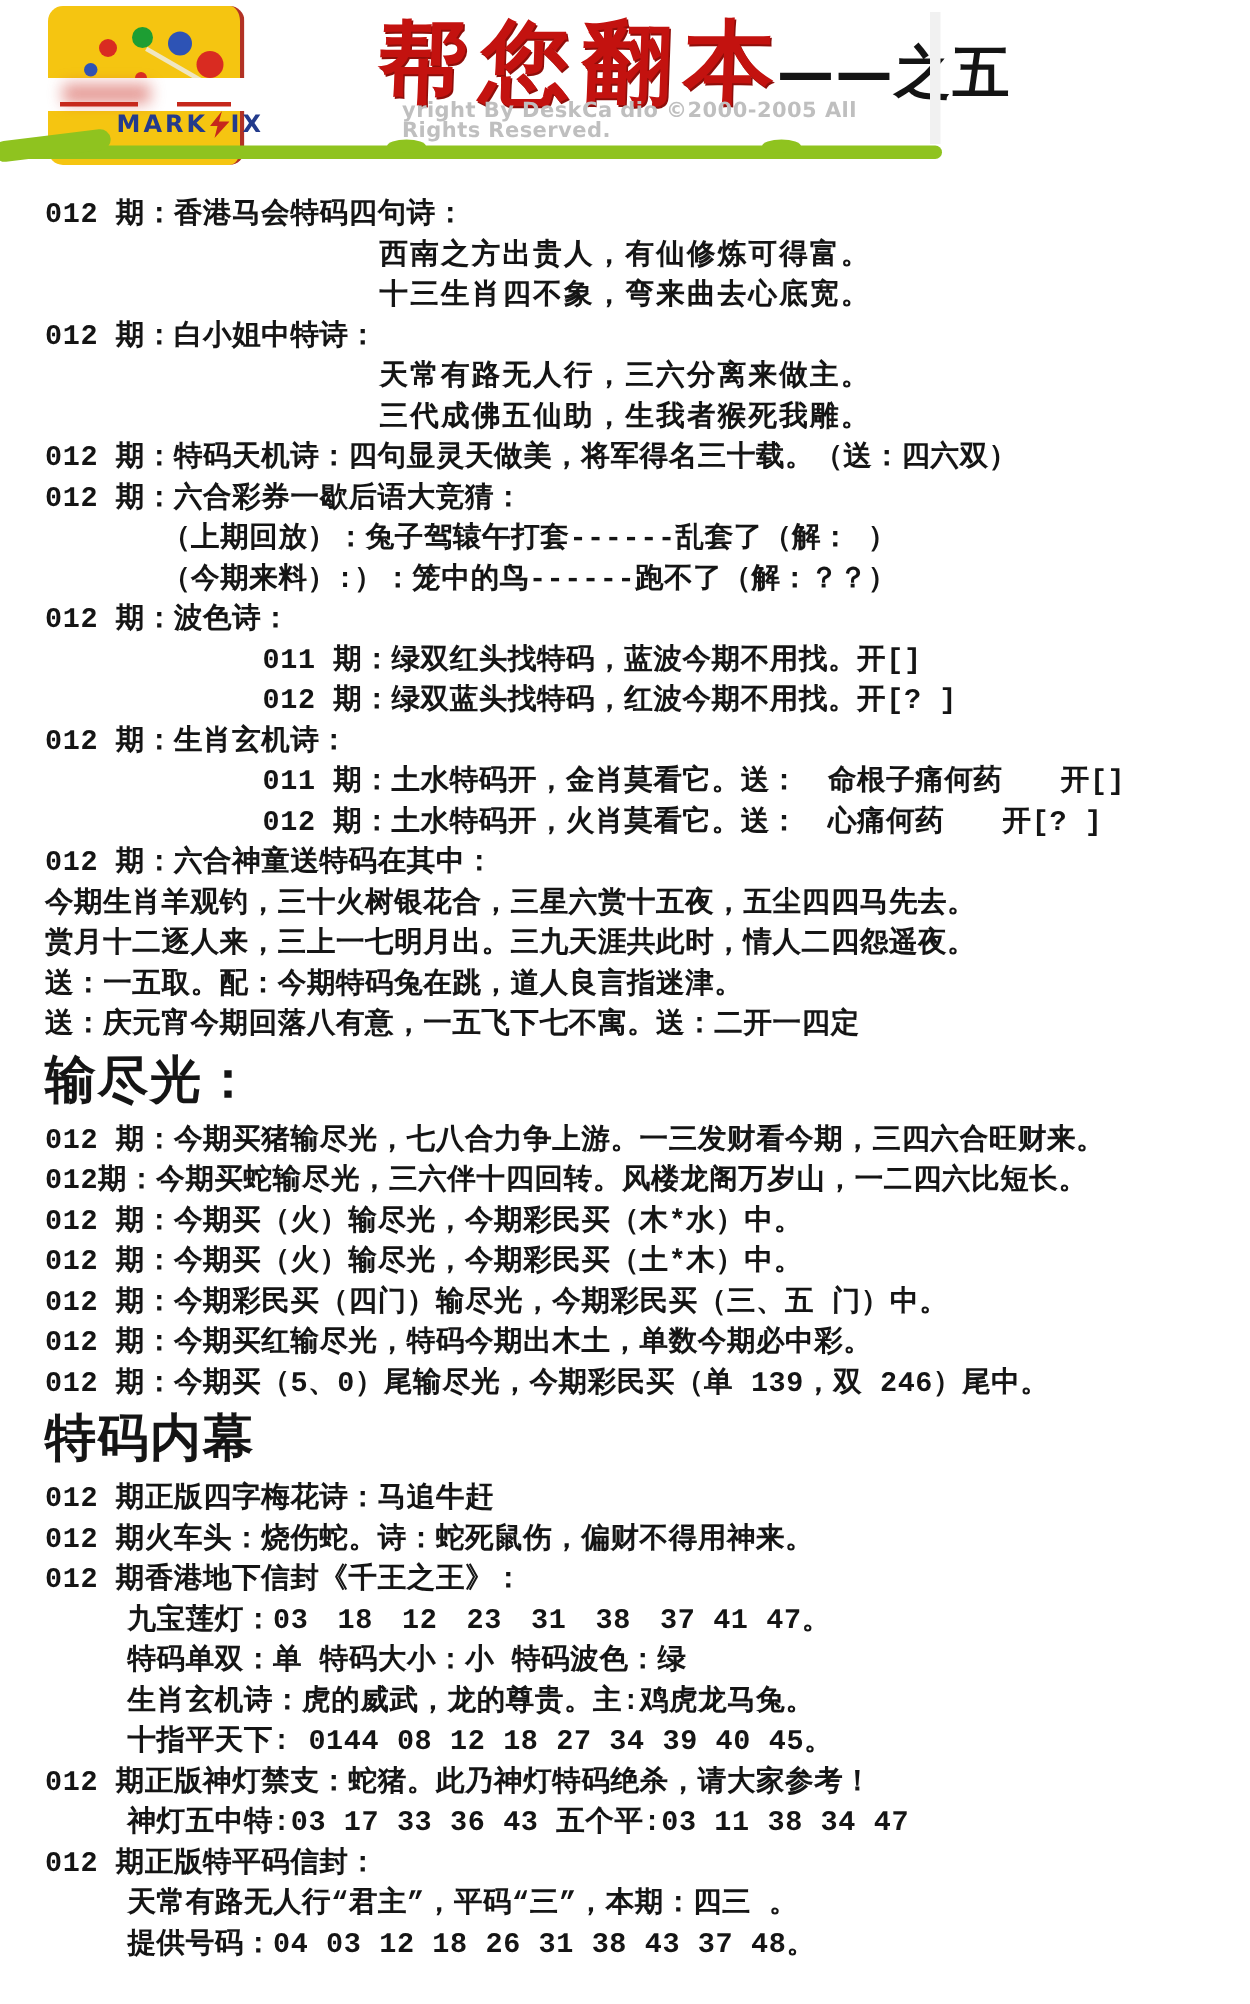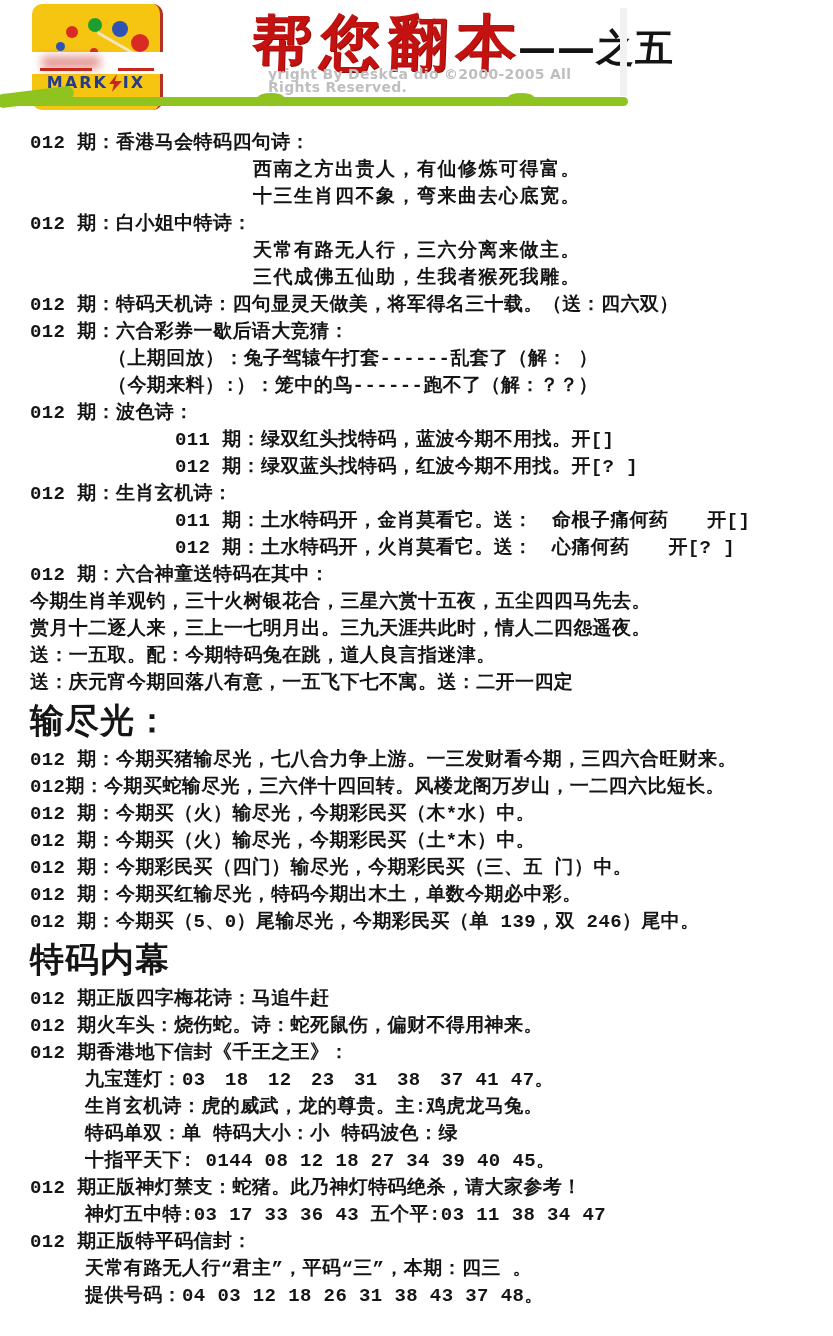--- a/index.html
+++ b/index.html
@@ -23,21 +23,21 @@
   .d3{left:56px;top:14px;width:14px;height:14px;}
   .d4{left:80px;top:17px;width:16px;height:16px;}
   .d5{left:99px;top:30px;width:18px;height:18px;}
   .d6{left:15px;top:50px;width:7px;height:7px;}
   .d7{left:58px;top:44px;width:8px;height:8px;}
   .brush{position:absolute;left:62px;top:40px;width:52px;height:3px;background:#efe6c2;transform:rotate(30deg);}
   .band{
     position:absolute;left:-34px;top:48px;width:196px;height:22px;background:#ffffff;
   }
   .smudge{position:absolute;left:44px;top:4px;width:58px;height:13px;background:#d0433a;filter:blur(5px);opacity:.55;}
-  .brand-row{position:absolute;left:0;top:68px;width:100%;text-align:center;white-space:nowrap;}
+  .brand-row{position:absolute;left:16px;top:68px;width:100%;text-align:right;white-space:nowrap;}
   .brand-row .txt{color:#233B8C;font-size:16px;letter-spacing:2px;vertical-align:middle;}
   .bolt{vertical-align:middle;margin:0 1px;}
   .redline{position:absolute;top:64px;height:3px;background:#c6281c;}
   .rl1{left:8px;width:52px;}
   .rl2{left:86px;width:36px;}
   
   .title-wrap{position:absolute;left:252px;top:0;width:385px;height:110px;}
   .title-line{display:flex;align-items:flex-end;white-space:nowrap;}
   .title{
     font-family:"DejaVu Serif","Liberation Serif",serif;
@@ -132,21 +132,21 @@
     <div class="line base">012 期：今期买（火）输尽光，今期彩民买（木*水）中。</div>
     <div class="line base">012 期：今期买（火）输尽光，今期彩民买（土*木）中。</div>
     <div class="line base">012 期：今期彩民买（四门）输尽光，今期彩民买（三、五 门）中。</div>
     <div class="line base">012 期：今期买红输尽光，特码今期出木土，单数今期必中彩。</div>
     <div class="line base">012 期：今期买（5、0）尾输尽光，今期彩民买（单 139，双 246）尾中。</div>
     <div class="line h1">特码内幕</div>
     <div class="line base">012 期正版四字梅花诗：马追牛赶</div>
     <div class="line base">012 期火车头：烧伤蛇。诗：蛇死鼠伤，偏财不得用神来。</div>
     <div class="line base">012 期香港地下信封《千王之王》：</div>
     <div class="line num">九宝莲灯：03　18　12　23　31　38　37 41 47。</div>
+    <div class="line num">特码单双：单 特码大小：小 特码波色：绿</div>
     <div class="line num">生肖玄机诗：虎的威武，龙的尊贵。主:鸡虎龙马兔。</div>
-    <div class="line num">特码单双：单 特码大小：小 特码波色：绿</div>
     <div class="line num">十指平天下: 0144 08 12 18 27 34 39 40 45。</div>
     <div class="line base">012 期正版神灯禁支：蛇猪。此乃神灯特码绝杀，请大家参考！</div>
     <div class="line num">神灯五中特:03 17 33 36 43 五个平:03 11 38 34 47</div>
     <div class="line base">012 期正版特平码信封：</div>
     <div class="line num">天常有路无人行“君主”，平码“三”，本期：四三 。</div>
     <div class="line num">提供号码：04 03 12 18 26 31 38 43 37 48。</div>
   </div>
 
 </body></html>

